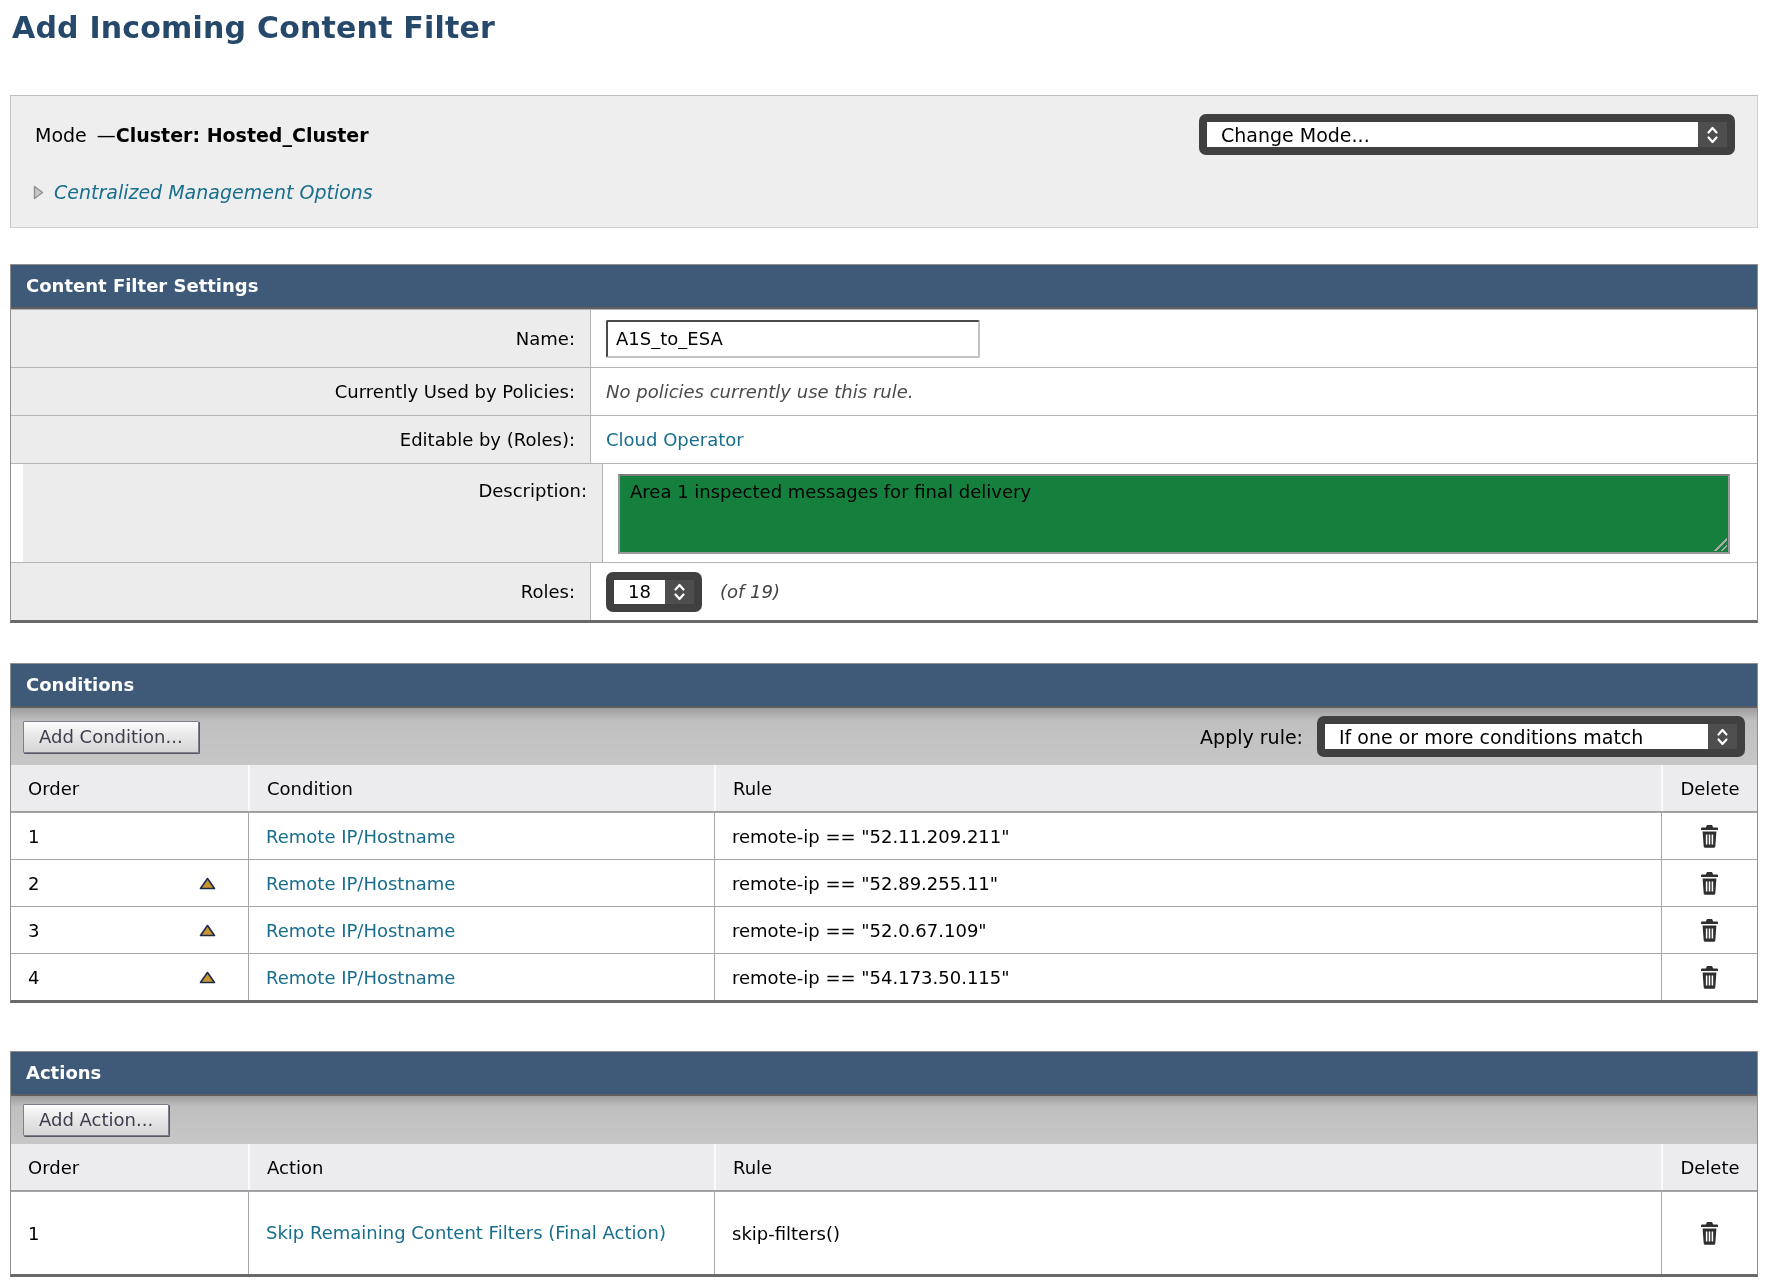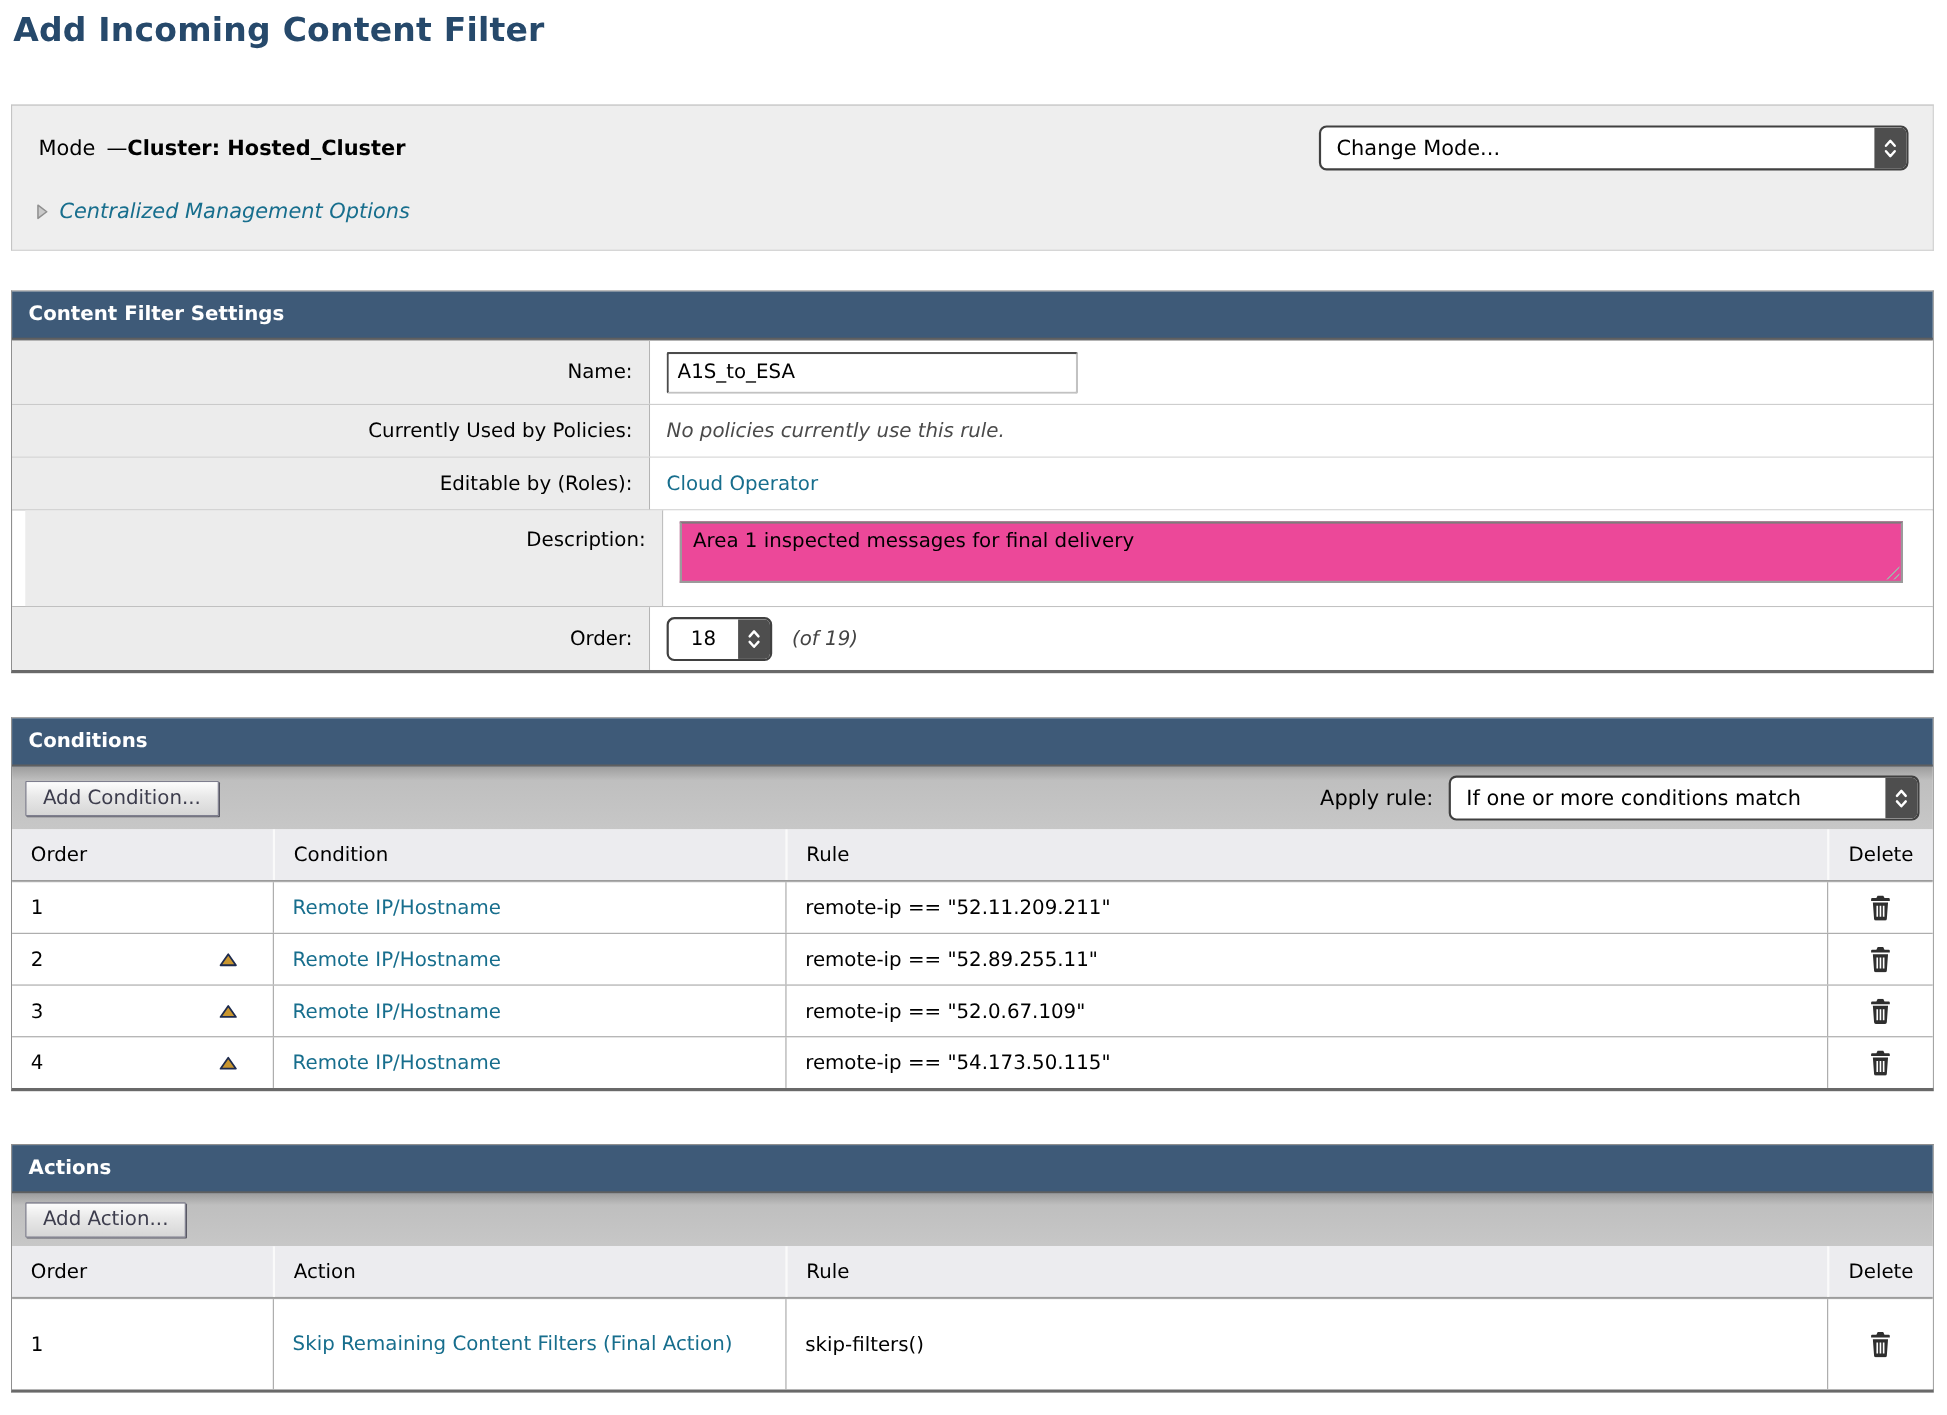--- a/index.html
+++ b/index.html
@@ -16,21 +16,21 @@
     padding:18px 22px 24px 22px; }
   .mode-row { display:flex; justify-content:space-between; align-items:center; }
   .mode-text { font-size:19px; padding-left:2px; }
   .mode-dash { margin-left:10px; }
   .mode-value { font-weight:bold; }
   .mgmt-row { margin-top:26px; display:flex; align-items:center; gap:10px; }
   a.teal-link { color:#176e8d; text-decoration:none; cursor:pointer; }
   .mgmt-row a { font-size:19px;font-style:italic; }
 
   
-  .sel { display:inline-flex; align-items:stretch; background:#fff; border:2px solid #404040;
+  .sel { display:inline-flex; align-items:stretch; background:#fff; border:8px solid #404040;
     border-radius:7px; overflow:hidden; height:41px; cursor:pointer; }
   .sel .sel-txt { display:flex; align-items:center; padding:0 14px; font-size:19px; white-space:nowrap; flex:1; }
   .sel .sel-spin { background:#4e4e4e; width:29px; display:flex; align-items:center; justify-content:center; }
   .sel-wide { width:536px; }
   .sel-apply { width:428px; }
   .sel-order { width:96px; height:40px; }
   .sel-order .sel-txt { font-size:18px; justify-content:center; padding:0 8px; }
 
   
   .tbl { width:1748px; border:1px solid #8f8f8f; border-bottom:3px solid #696969; background:#fff; }
@@ -46,22 +46,22 @@
   .row-name { min-height:58px; }
   .row-used, .row-editable { min-height:48px; }
   .row-desc { min-height:88px;padding-left:12px; }
   .row-desc .s-label { align-items:flex-start; padding-top:16px; }
   .row-desc .s-value { align-items:flex-start; padding-top:10px; }
   .row-order { min-height:58px; }
 
   .name-input { width:374px; height:38px; font-family:inherit; font-size:18px; padding:0 8px;
     border:2px solid; border-color:#4b4b4b #c2c2c2 #c2c2c2 #4b4b4b; border-radius:2px; background:#fff; color:#000; }
   .italic-note { font-style:italic; color:#4a4a4a; }
-  .desc-box { position:relative; width:1112px; height:56px; border:2px solid #9b9b9b; border-top-color:#7d7d7d;
-    background:#ec4899; padding:5px 10px; font-size:18px; overflow:hidden; cursor:text; }
+  .desc-box { position:relative; width:1112px; height:80px; border:2px solid #9b9b9b; border-top-color:#7d7d7d;
+    background:#15803d; padding:5px 10px; font-size:18px; overflow:hidden; cursor:text; }
   .resize-grip { position:absolute; right:1px; bottom:1px; width:15px; height:15px;
     background:repeating-linear-gradient(135deg, transparent 0 3px, #a9a9a9 3px 4.5px);
     clip-path:polygon(100% 0, 100% 100%, 0 100%); }
   .order-of { font-style:italic; color:#444; margin-left:18px; font-size:18px; }
 
   
   .toolbar { background:linear-gradient(180deg,#9d9d9d 0,#bfbfbf 22%,#c7c7c7 100%);
     display:flex; justify-content:space-between; align-items:center; padding:8px 12px; min-height:48px; }
   .btn-gray { font-family:inherit; font-size:18px; color:#3d3d4d; padding:4px 15px 5px 15px; cursor:pointer;
     background:linear-gradient(180deg,#fdfdfd 0,#e8e8e8 45%,#d6d6d6 100%);
@@ -150,21 +150,21 @@
       <div class="s-label">Description:</div>
       <div class="s-value">
         <div class="desc-box">
           <span>Area 1 inspected messages for final delivery</span>
           <span class="resize-grip"></span>
         </div>
       </div>
     </div>
 
     <div class="s-row row-order">
-      <div class="s-label">Order:</div>
+      <div class="s-label">Roles:</div>
       <div class="s-value">
         <div class="sel sel-order">
           <span class="sel-txt">18</span>
           <span class="sel-spin">
             <svg width="13" height="20" viewBox="0 0 13 20">
                 <path d="M2.5 7.5 L6.5 3 L10.5 7.5" fill="none" stroke="#fff" stroke-width="2.2" stroke-linecap="round" stroke-linejoin="round"></path>
                 <path d="M2.5 12.5 L6.5 17 L10.5 12.5" fill="none" stroke="#fff" stroke-width="2.2" stroke-linecap="round" stroke-linejoin="round"></path>
               </svg>
           </span>
         </div>

